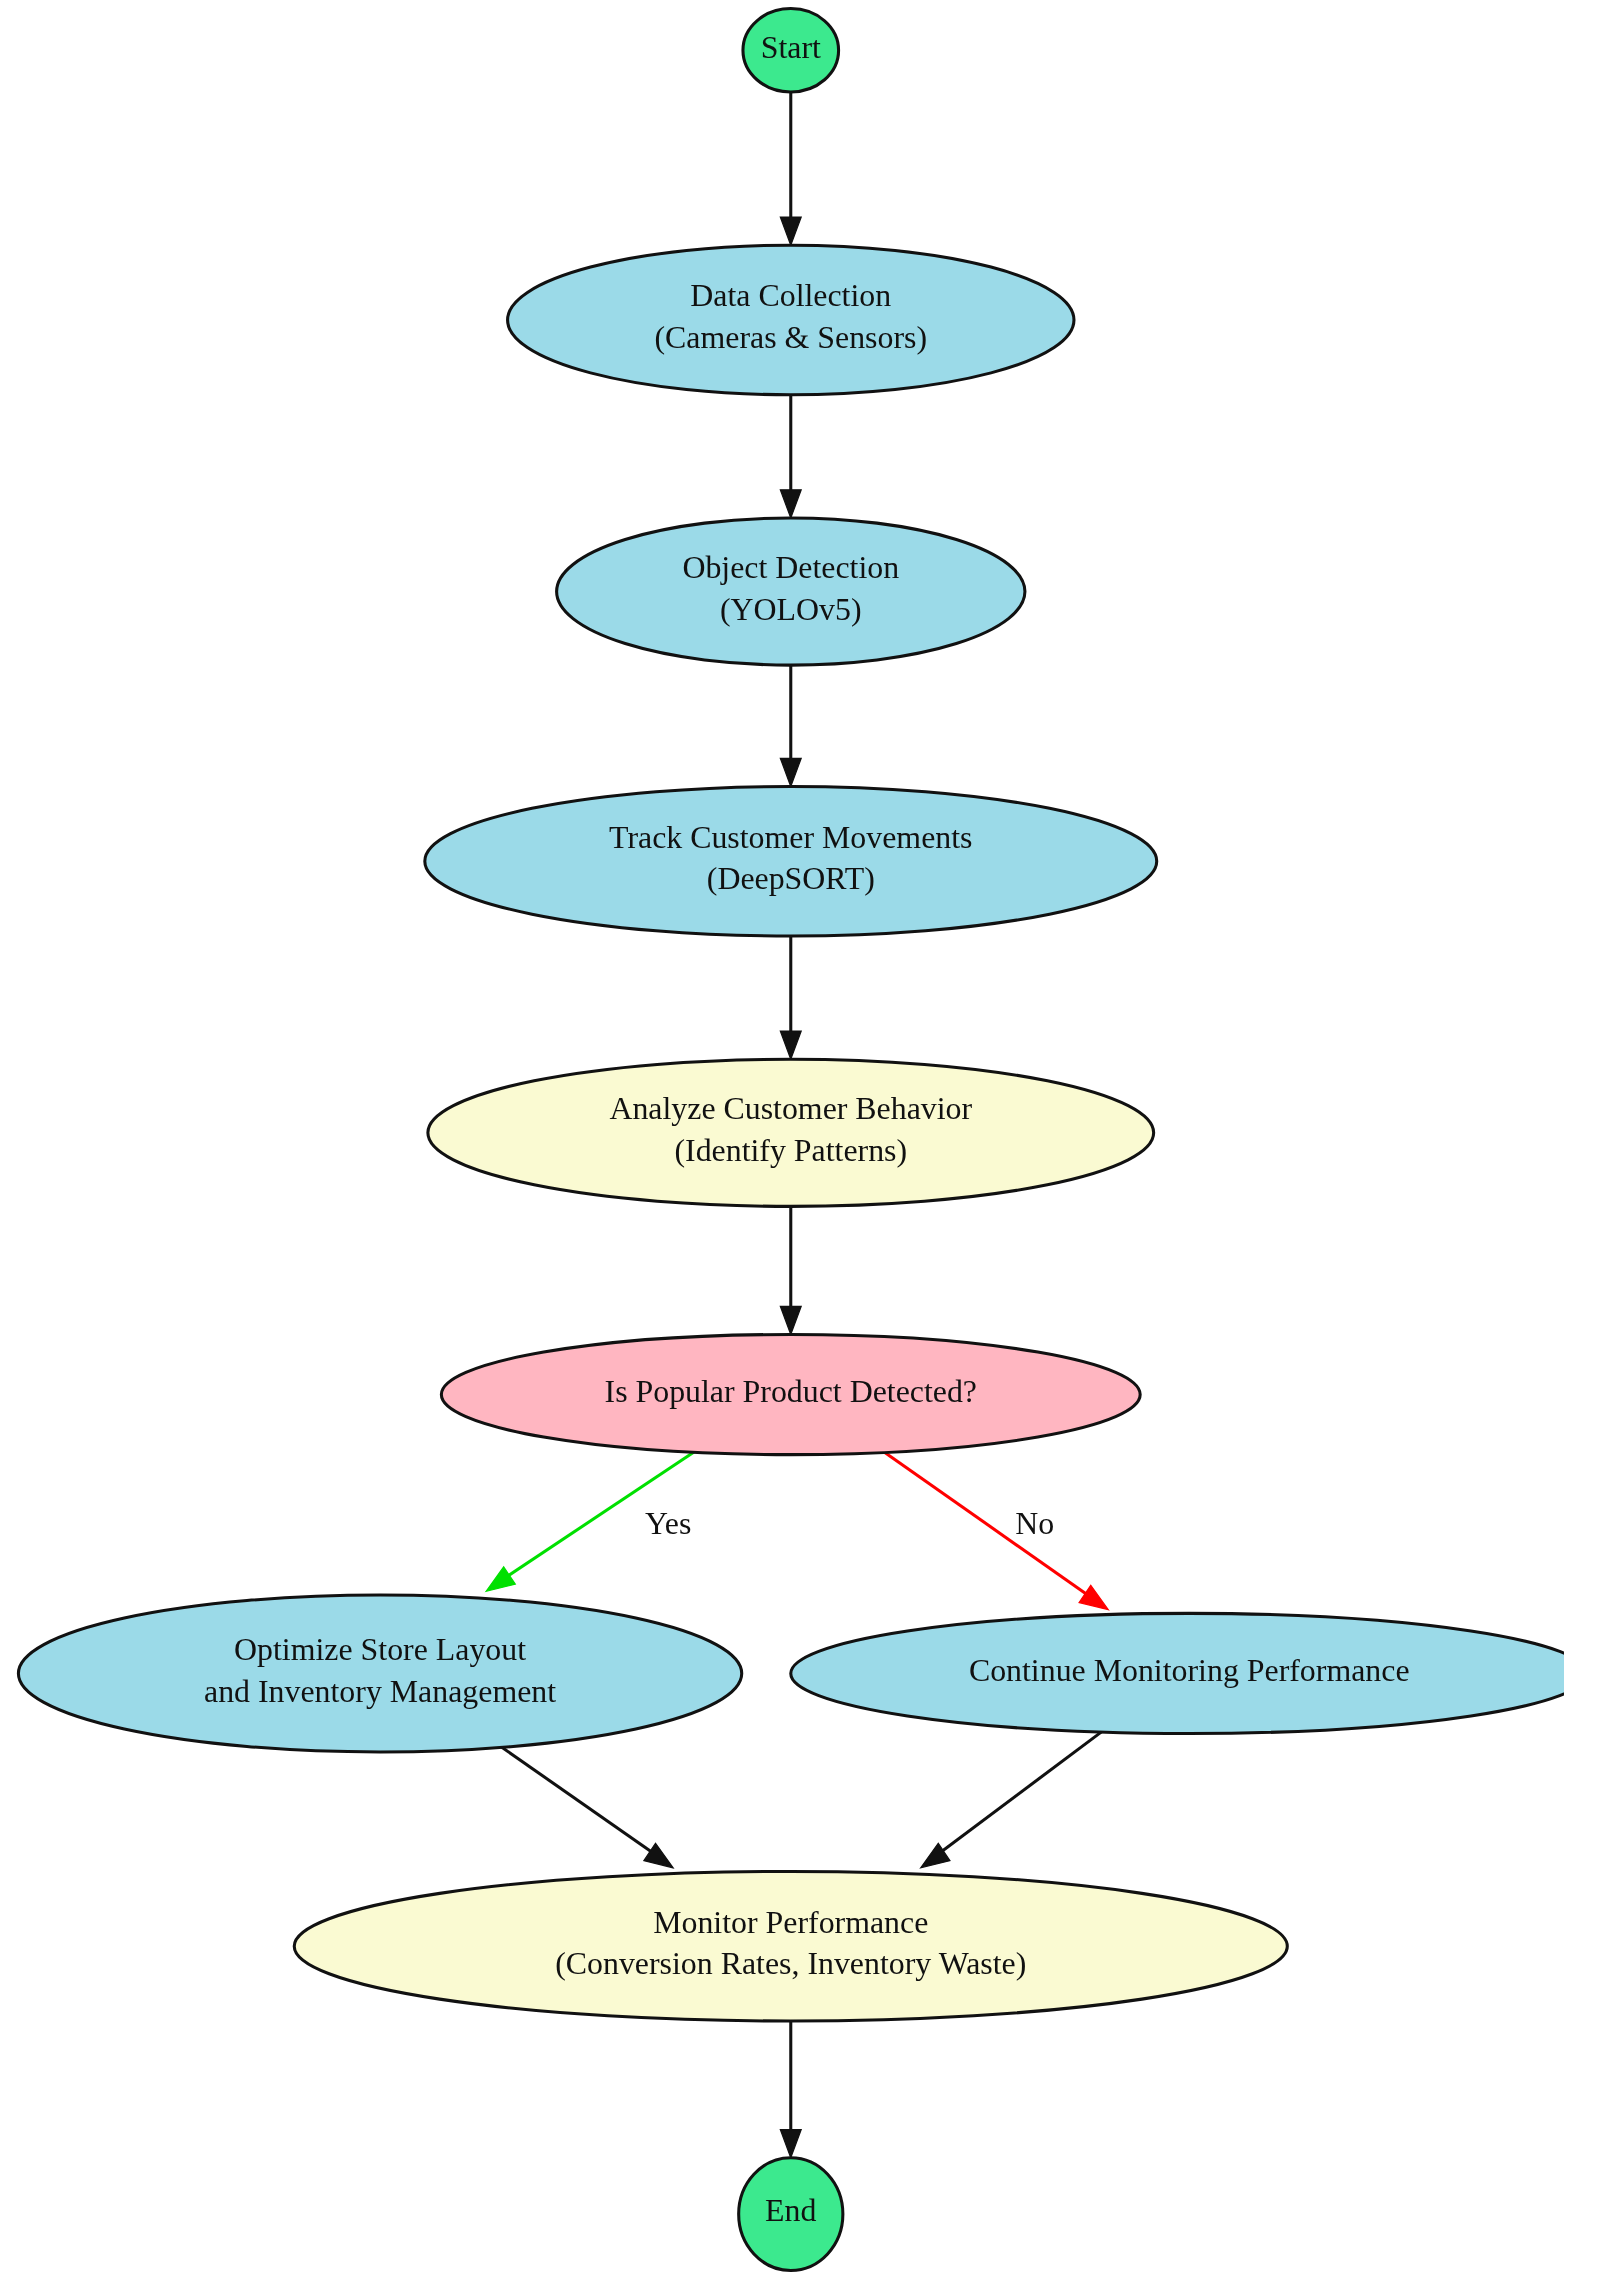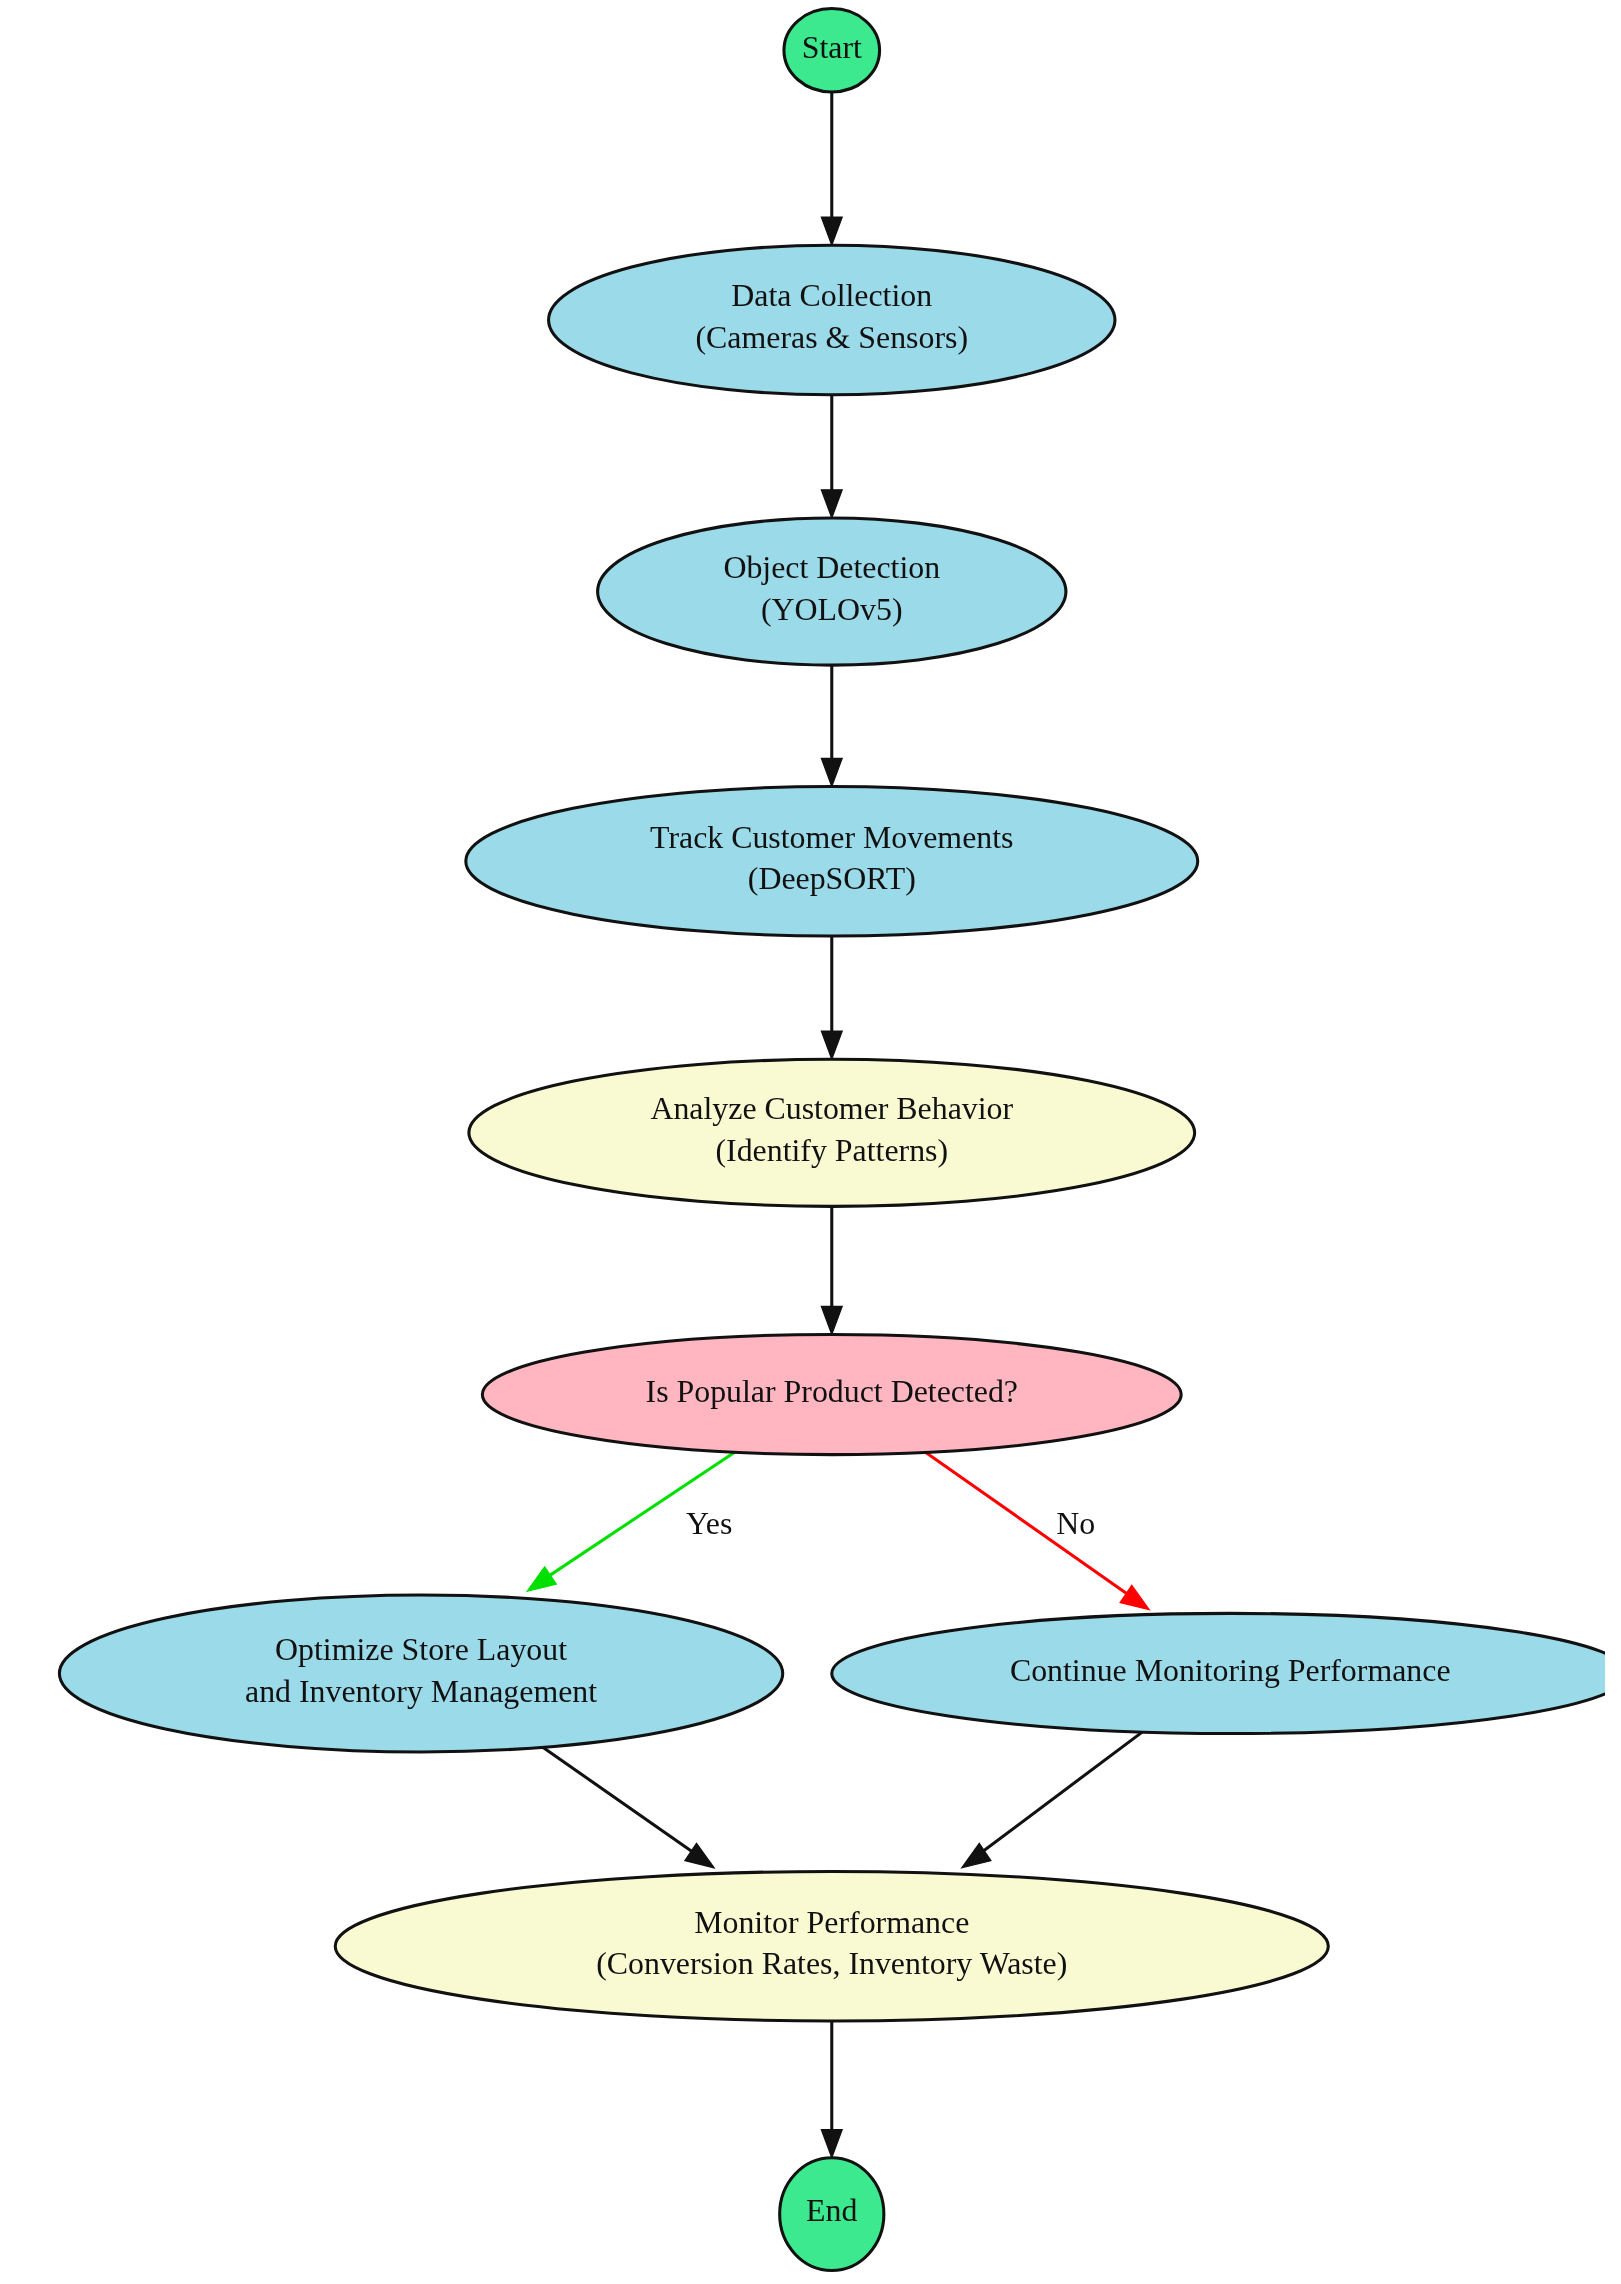--- a/index.html
+++ b/index.html
@@ -10,21 +10,20 @@
   }
   body {
     font-family: "Liberation Serif", "DejaVu Serif", serif;
   }
   #flow-root {
     position: relative;
     width: 1564px;
     height: 2284px;
     background: #ffffff;
     overflow: hidden;
-    padding-left: 41px;
   }
   svg.flow-canvas {
     display: block;
     width: 1622px;
     height: 2284px;
   }
   .node-shape {
     stroke: #111111;
     stroke-width: 5;
   }

